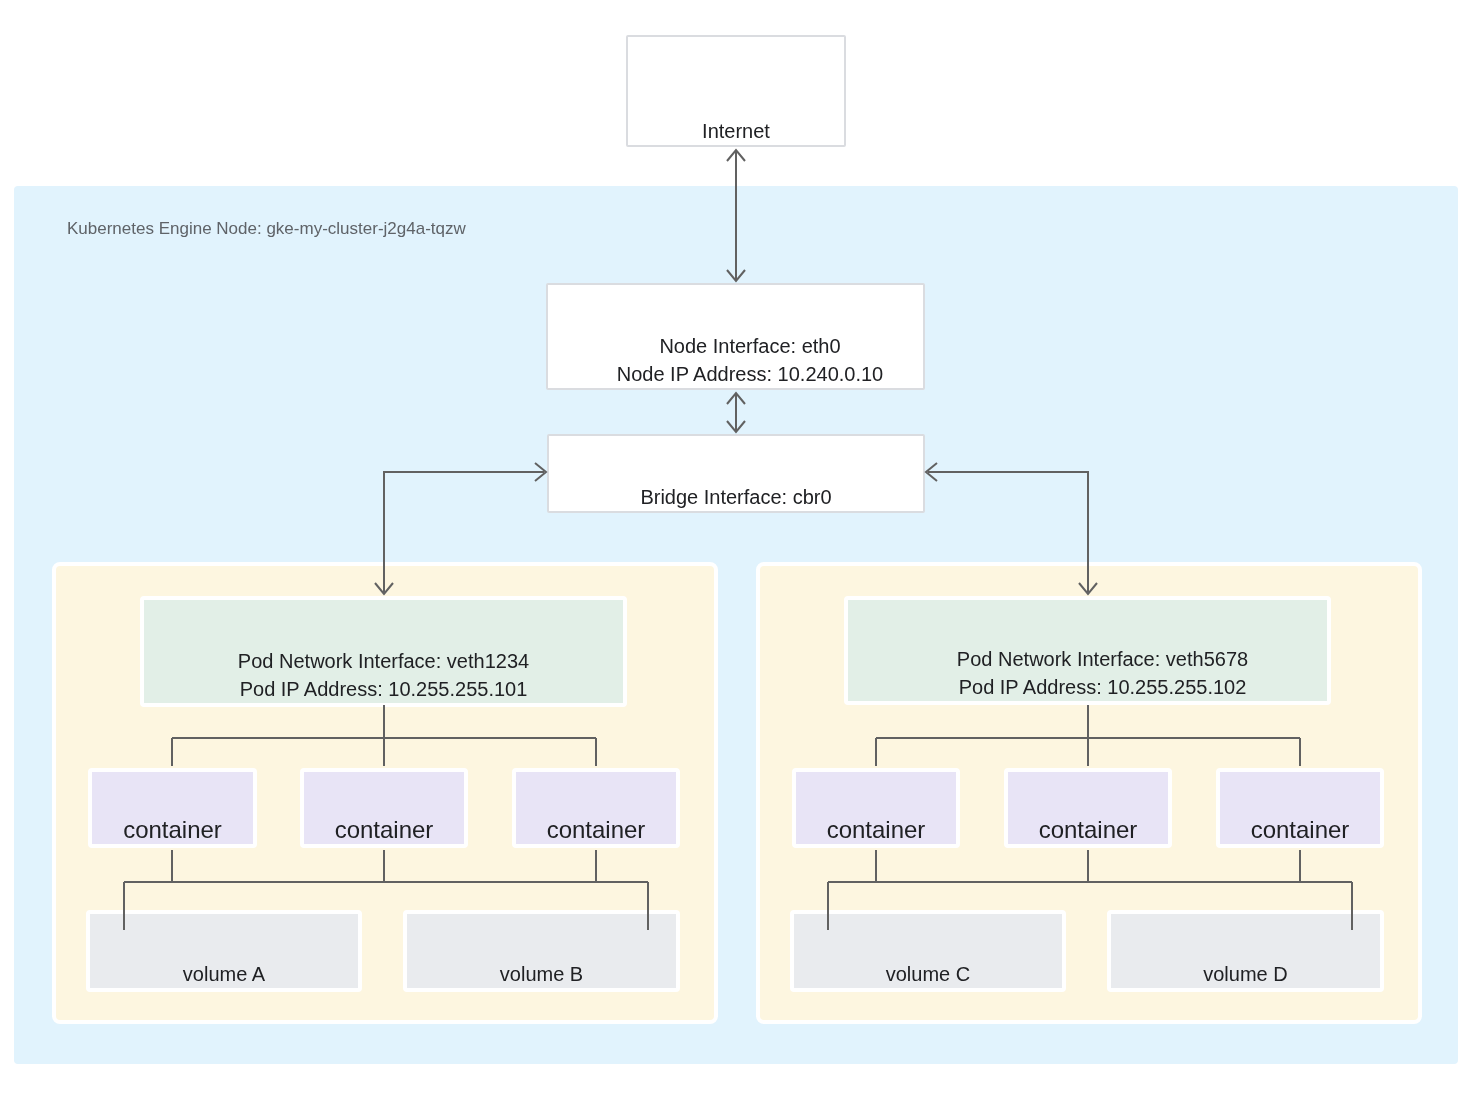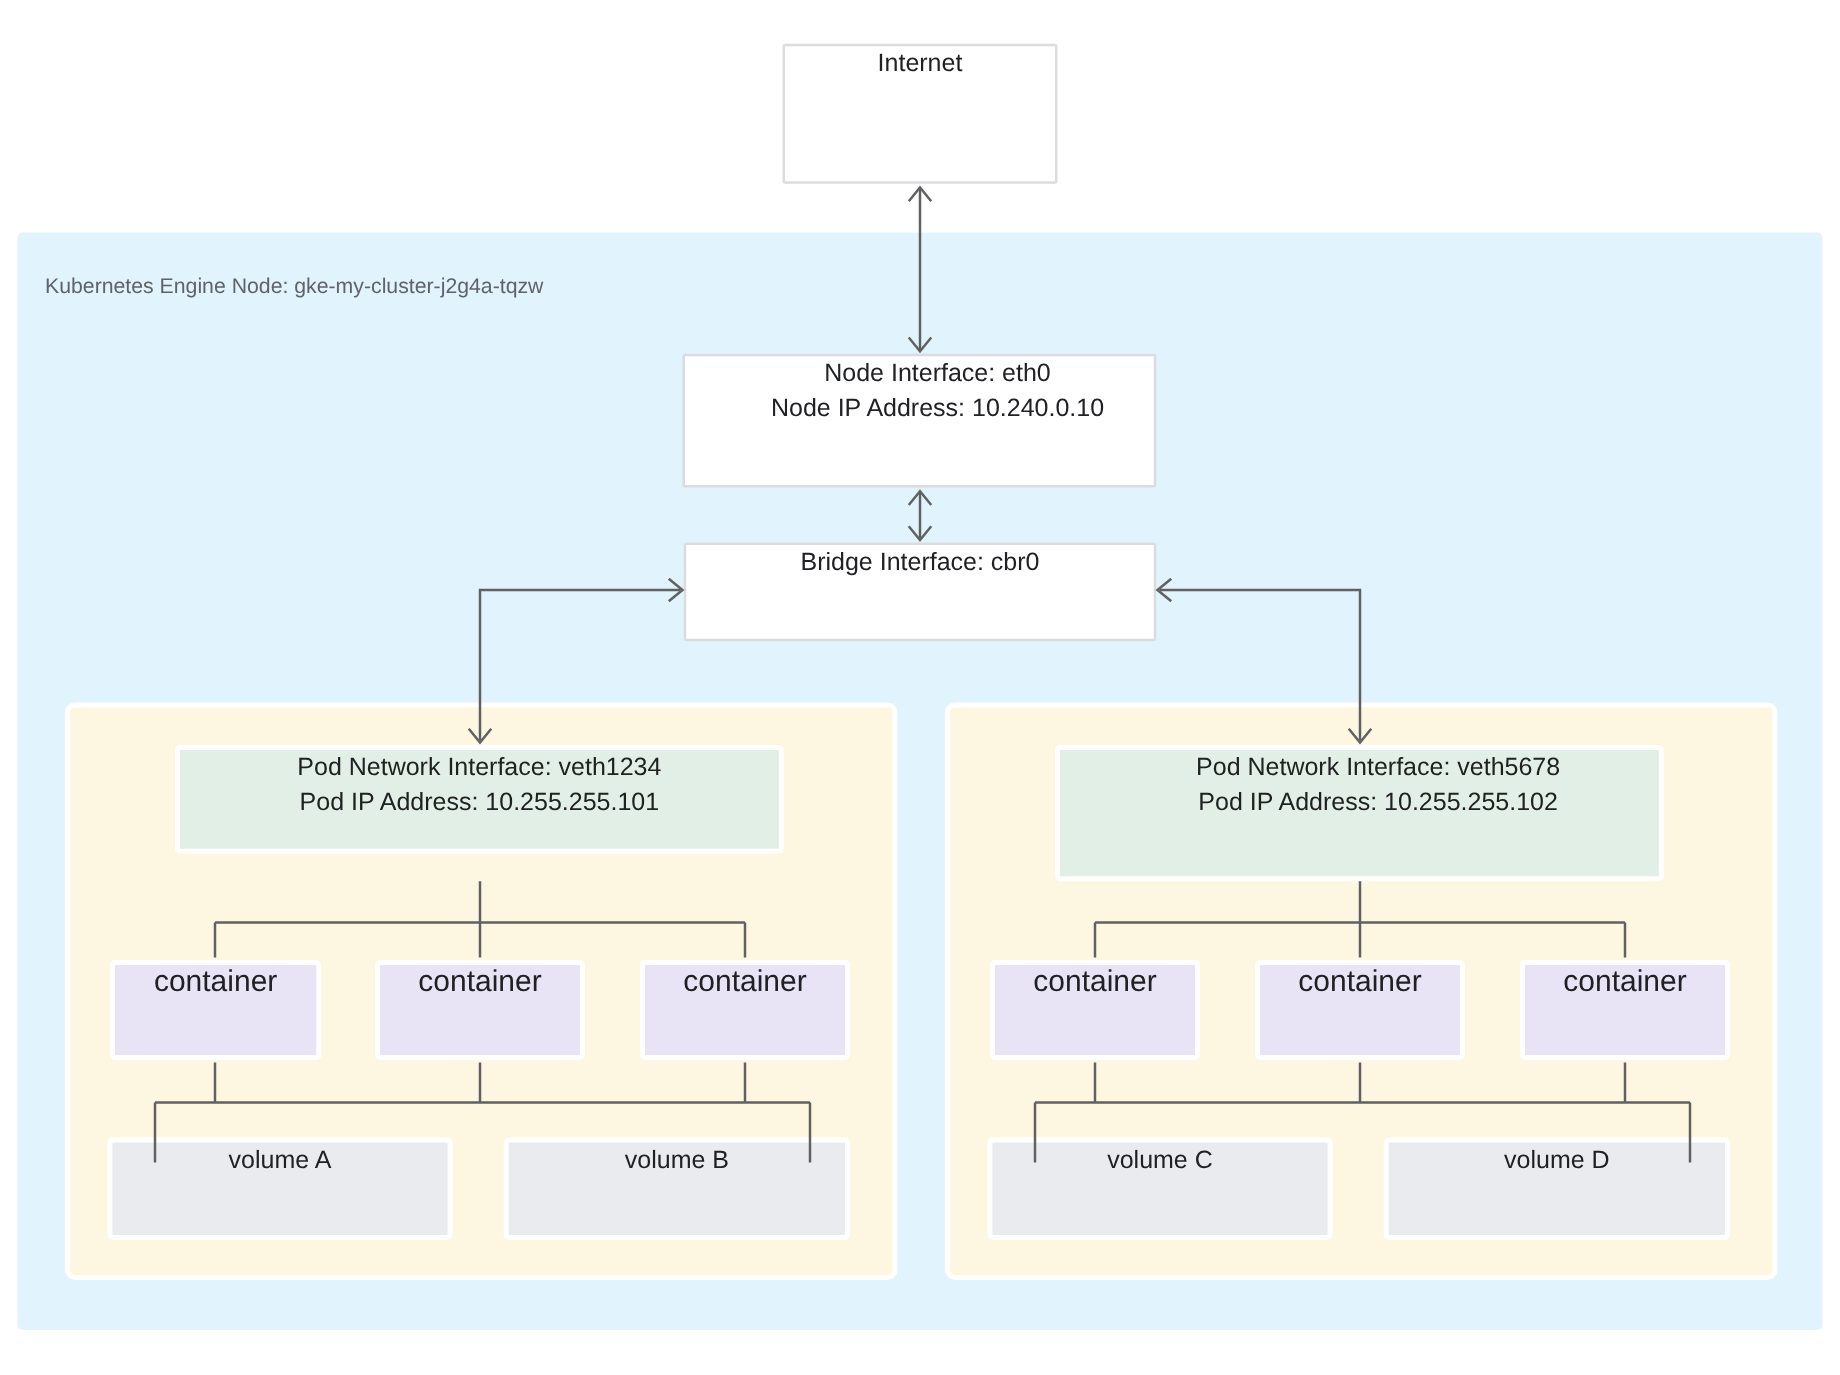--- a/index.html
+++ b/index.html
@@ -17,38 +17,39 @@
   .canvas{
     position:relative;
     width:1472px;height:1100px;
     background:#ffffff;
     font-family:"Liberation Sans", sans-serif;
     color:var(--box-text);
     overflow:hidden;
   }
   .box{
     position:absolute;
-    display:flex;align-items:flex-start;justify-content:center;
+    display:flex;align-items:flex-end;justify-content:center;
     text-align:center;box-sizing:border-box;
     font-size:20px;line-height:28px;
   }
   .white-box{
     background:#ffffff;
     border:2px solid var(--box-border);
     border-radius:2px;
   }
   .node-region{
     position:absolute;
     background:var(--node-bg);
     border-radius:4px;
   }
   .node-title{
     position:absolute;
     font-size:17px;
     color:var(--label-text);
+    margin-left:31px;
   }
   .pod-region{
     position:absolute;
     background:var(--pod-bg);
     border:4px solid #ffffff;
     border-radius:8px;
     box-sizing:border-box;
   }
   .iface-box{
     background:var(--interface-bg);
@@ -96,21 +97,21 @@
     <div>
       <div>Node Interface: eth0</div>
       <div>Node IP Address: 10.240.0.10</div>
     </div>
   </div>
 
   <div class="box white-box" style="left:547px;top:434px;width:378px;height:79px;">
     <span>Bridge Interface: cbr0</span>
   </div>
 
-  <div class="box iface-box" style="left:140px;top:596px;width:487px;height:87px;">
+  <div class="box iface-box" style="left:140px;top:596px;width:487px;height:111px;">
     <div>
       <div>Pod Network Interface: veth1234</div>
       <div>Pod IP Address: 10.255.255.101</div>
     </div>
   </div>
 
   <div class="box iface-box" style="left:844px;top:596px;width:487px;height:109px;padding-left:30px;">
     <div>
       <div>Pod Network Interface: veth5678</div>
       <div>Pod IP Address: 10.255.255.102</div>

